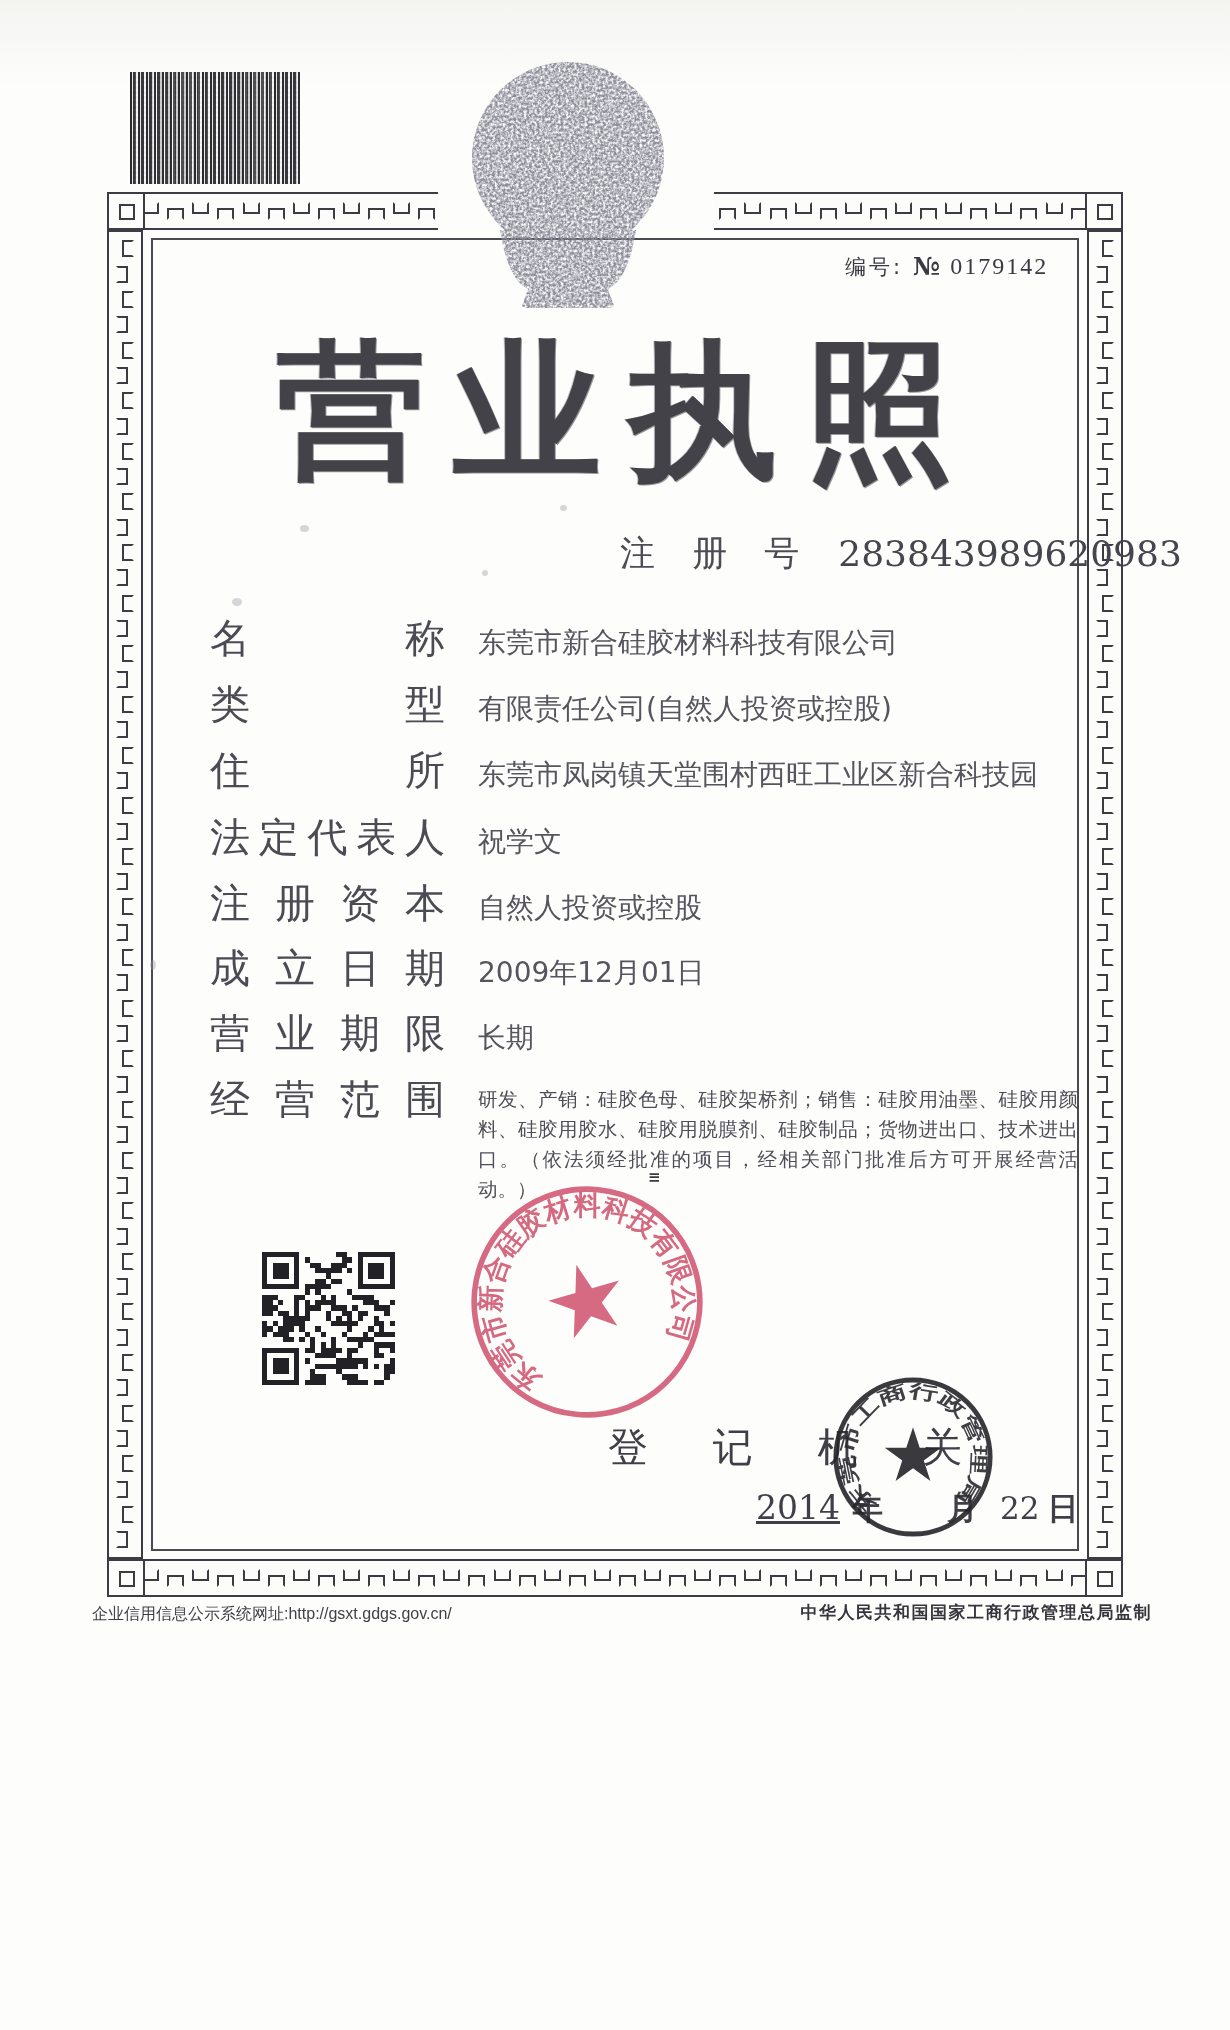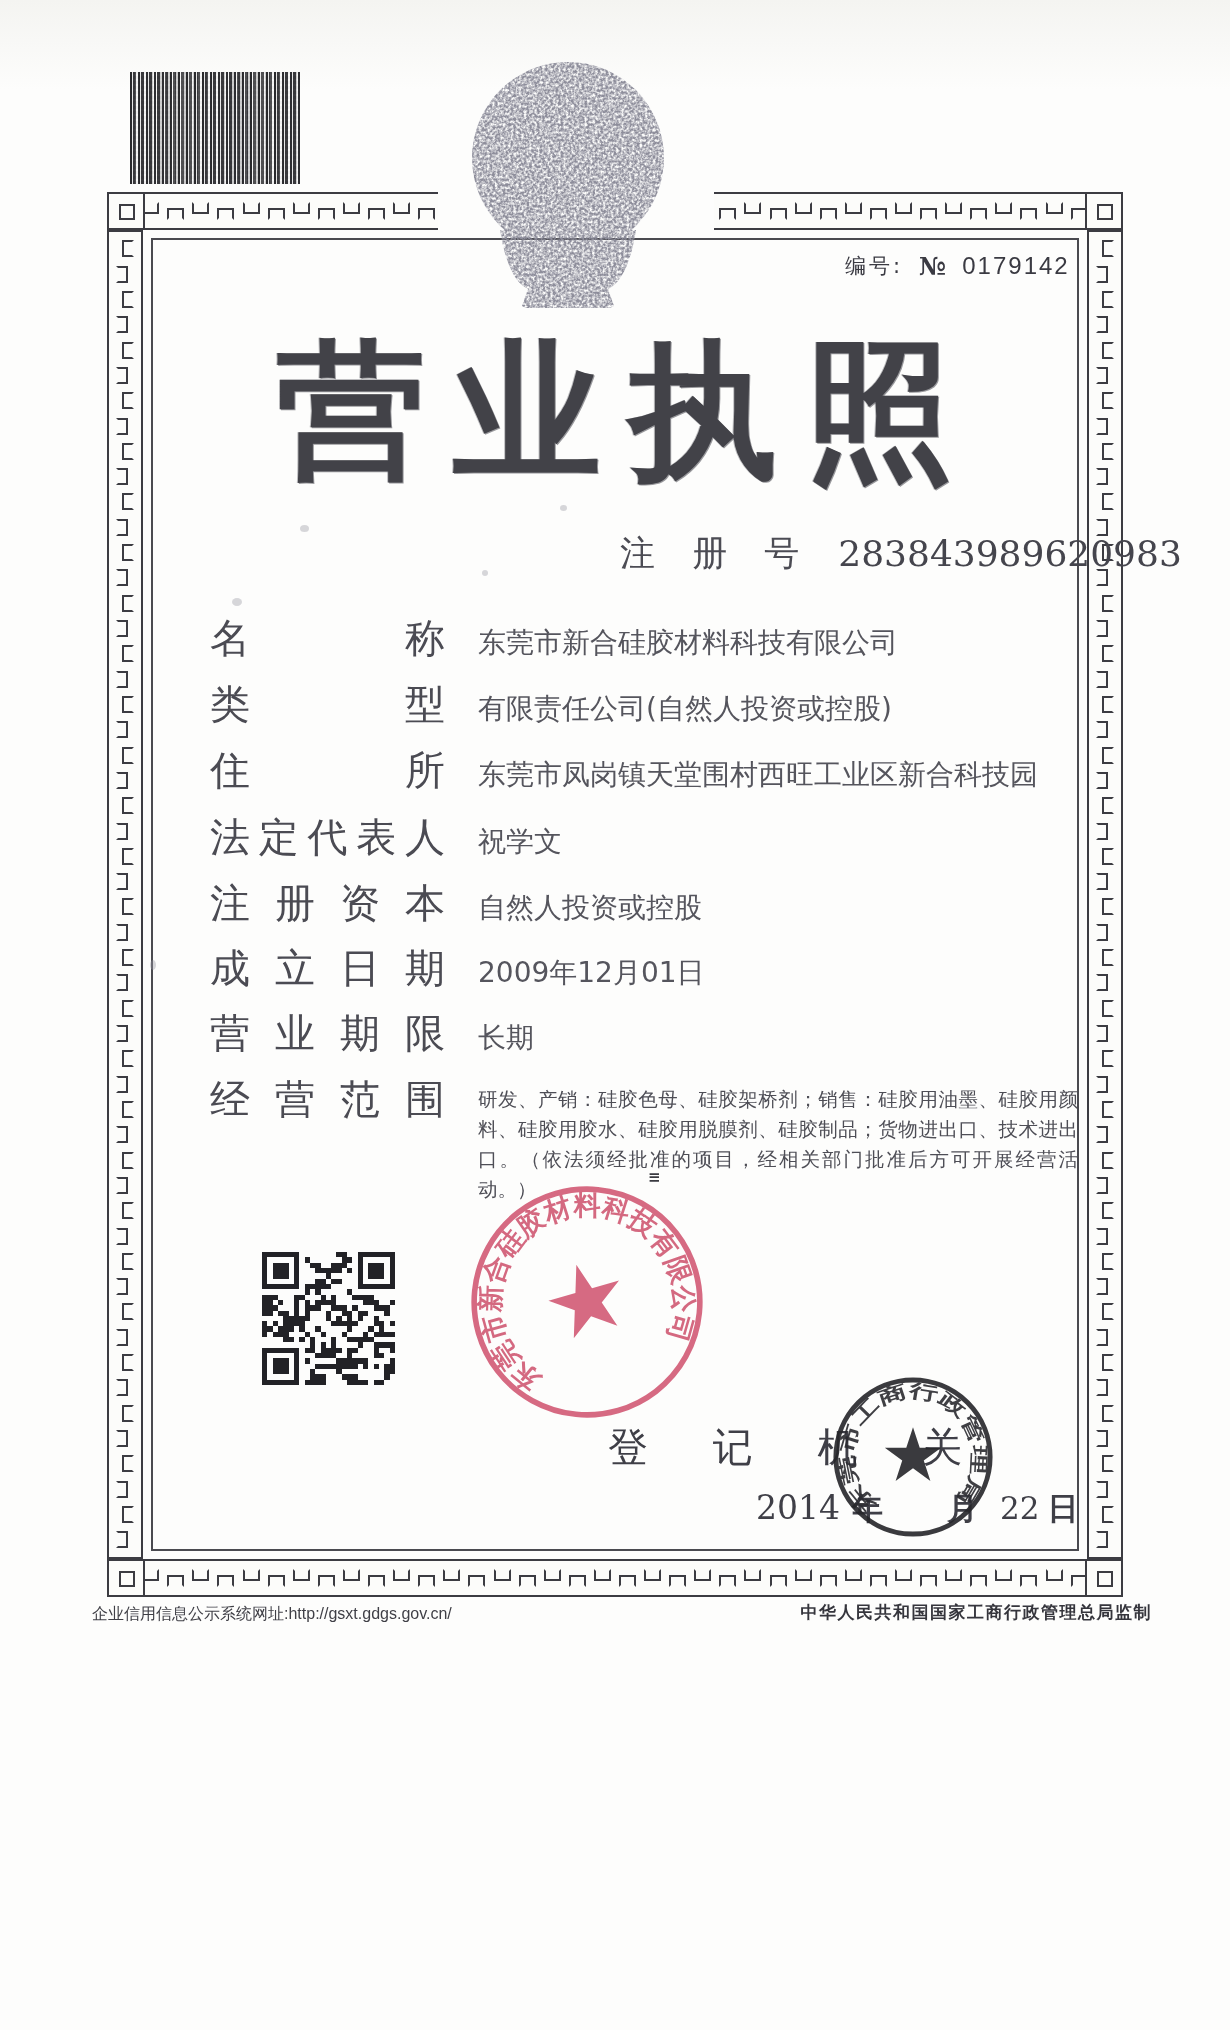--- a/index.html
+++ b/index.html
@@ -33,24 +33,24 @@
           background:#fcfcfa;z-index:2;}
   .corner::after{content:"";position:absolute;left:10px;top:10px;width:12px;height:12px;border:2px solid #3c3c42;}
   .inner-line{position:absolute;left:151px;top:238px;width:928px;height:1313px;
               border:2px solid #4a4a50;box-sizing:border-box;z-index:1;}
   .border-gap{position:absolute;left:438px;top:188px;width:276px;height:46px;background:#fdfdfc;z-index:2;}
 
   
   .emblem{position:absolute;left:448px;top:58px;z-index:3;}
 
   
-  .serial{position:absolute;left:845px;top:252px;display:flex;align-items:flex-start;gap:16px;z-index:4;color:#3a3a42;}
+  .serial{position:absolute;left:845px;top:252px;display:flex;align-items:center;gap:10px;z-index:4;color:#3a3a42;}
   .serial .lbl{font-size:21px;letter-spacing:3px;}
   .serial .no{font-family:"DejaVu Serif","Liberation Serif",serif;font-weight:bold;font-size:25px;}
-  .serial .num{font-family:Liberation Sans, sans-serif;font-size:24px;letter-spacing:2px;}
+  .serial .num{font-family:Liberation Serif, serif;font-size:24px;letter-spacing:2px;}
 
   
   .title{position:absolute;left:277px;top:330px;width:676px;display:flex;justify-content:space-between;
          font-size:148px;line-height:1.1;font-weight:900;color:#424248;z-index:4;
          text-shadow:1px 1px 0 rgba(70,70,76,.55), -1px 0 0 rgba(70,70,76,.35);}
 
   
   .regline{position:absolute;left:620px;top:530px;display:flex;align-items:center;z-index:4;}
   .regline .lbl{font-size:35px;letter-spacing:13px;color:#4c4c54;}
   .regline .val{font-family:"DejaVu Serif","Liberation Serif",serif;font-size:36px;color:#45454d;margin-left:26px;}
@@ -70,21 +70,21 @@
   .qr i.on{background:#222226;}
 
   
   .seal-red{position:absolute;left:465px;top:1180px;z-index:6;opacity:.88;}
   .seal-black{position:absolute;left:829px;top:1373px;z-index:6;opacity:.9;}
 
   
   .registry{position:absolute;left:608px;top:1420px;font-size:40px;letter-spacing:26px;
             color:#3f3f47;font-weight:500;z-index:4;white-space:nowrap;}
   .dateline{position:absolute;left:756px;top:1488px;display:flex;align-items:baseline;z-index:5;color:#3f3f47;}
-  .dateline .yr{font-family:"DejaVu Serif","Liberation Serif",serif;font-size:33px;}
+  .dateline .yr{font-family:"DejaVu Serif","Liberation Serif",serif;font-size:33px;text-decoration:underline;}
   .dateline .cjk{font-size:31px;font-weight:600;}
   .dateline .day{font-family:"DejaVu Serif","Liberation Serif",serif;font-size:31px;}
 
   
   .footer-left{position:absolute;left:92px;top:1604px;font-family:Liberation Sans, sans-serif;
                font-size:16px;color:#3f3f46;z-index:4;}
   .footer-right{position:absolute;right:78px;top:1601px;font-size:17px;font-weight:600;
                 letter-spacing:1.5px;color:#35353c;z-index:4;}
 
   

